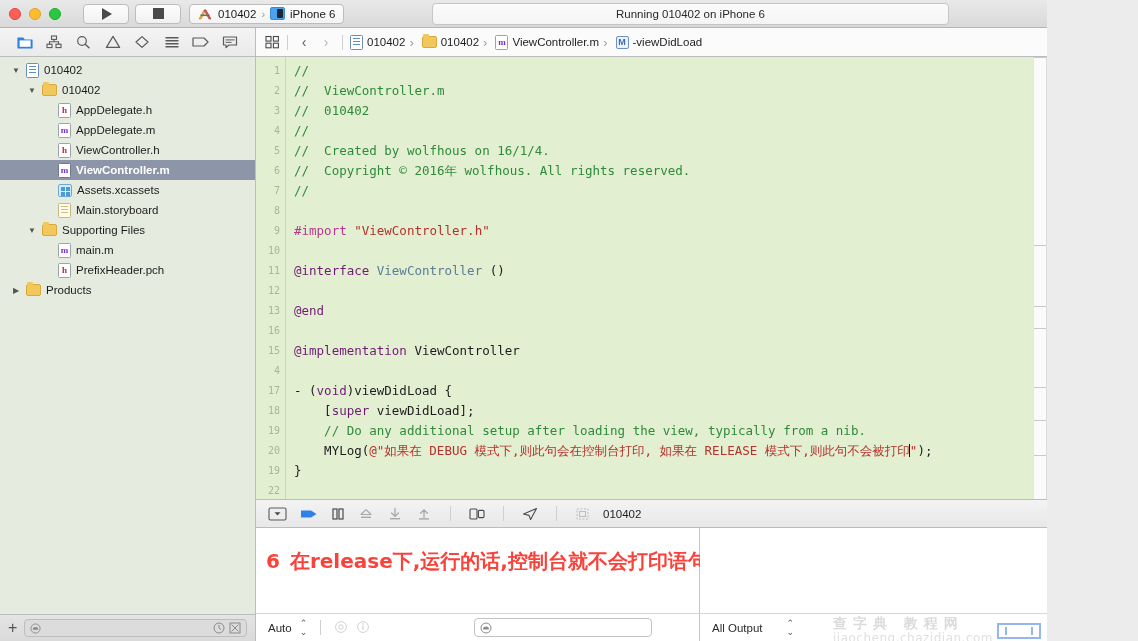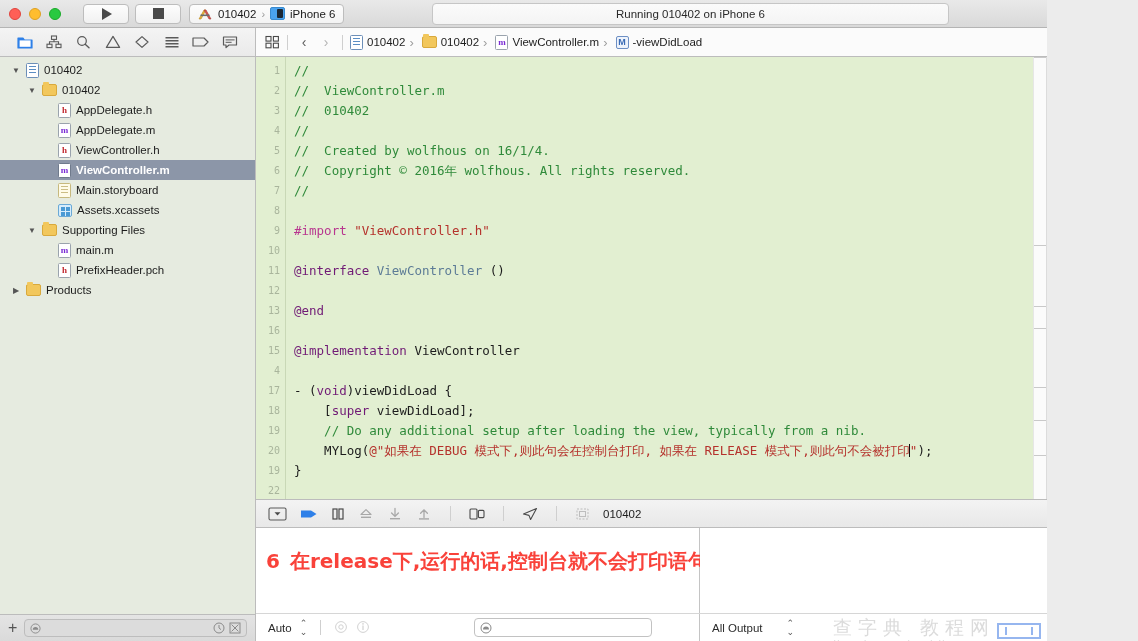--- a/index.html
+++ b/index.html
@@ -268,21 +268,21 @@
     width: 178px; height: 19px; border: 1px solid #c2c2c2; border-radius: 4px;
     display: flex; align-items: center; padding: 0 5px; background: #fff;
   }
   .dim-ico { opacity: 0.45; }
 
   .watermark {
     position: absolute; right: 6px; top: -4px;
     width: 208px; height: 34px; opacity: 0.5;
     font-family: "DejaVu Sans", sans-serif;
   }
-  .wm-cn { font-size: 19px; color: #b8b8b8; letter-spacing: 6px; font-weight: normal; }
+  .wm-cn { font-size: 14px; color: #b8b8b8; letter-spacing: 6px; font-weight: bold; }
   .wm-en { font-size: 12px; color: #c0c0c0; letter-spacing: 0.5px; margin-top: -2px; }
   .wm-box { position:absolute; right: 0px; top: 8px; width: 44px; height: 16px;
             border: 2px solid #2f6fe0; }
   .wm-box::after { content:''; position:absolute; left:6px; top:2px; right:6px; bottom:2px;
             border-left:2px solid #2f6fe0; border-right:2px solid #2f6fe0; }
 </style>
 </head>
 <body>
 
 <div class="app">
@@ -453,28 +453,28 @@
           </div>
           <div class="row selected">
             <span style="width:38px;flex:none"></span>
             <span class="tw empty">▼</span>
             <span class="ico srcfile">m</span>
             <span>ViewController.m</span>
           </div>
           <div class="row">
             <span style="width:38px;flex:none"></span>
             <span class="tw empty">▼</span>
+            <span class="ico xcassets"></span>
+            <span>Assets.xcassets</span>
+          </div>
+          <div class="row">
+            <span style="width:38px;flex:none"></span>
+            <span class="tw empty">▼</span>
             <span class="ico sb"></span>
             <span>Main.storyboard</span>
-          </div>
-          <div class="row">
-            <span style="width:38px;flex:none"></span>
-            <span class="tw empty">▼</span>
-            <span class="ico xcassets"></span>
-            <span>Assets.xcassets</span>
           </div>
           <div class="row">
             <span style="width:22px;flex:none"></span>
             <span class="tw">▼</span>
             <span class="ico folder"></span>
             <span>Supporting Files</span>
           </div>
           <div class="row">
             <span style="width:38px;flex:none"></span>
             <span class="tw empty">▼</span>

